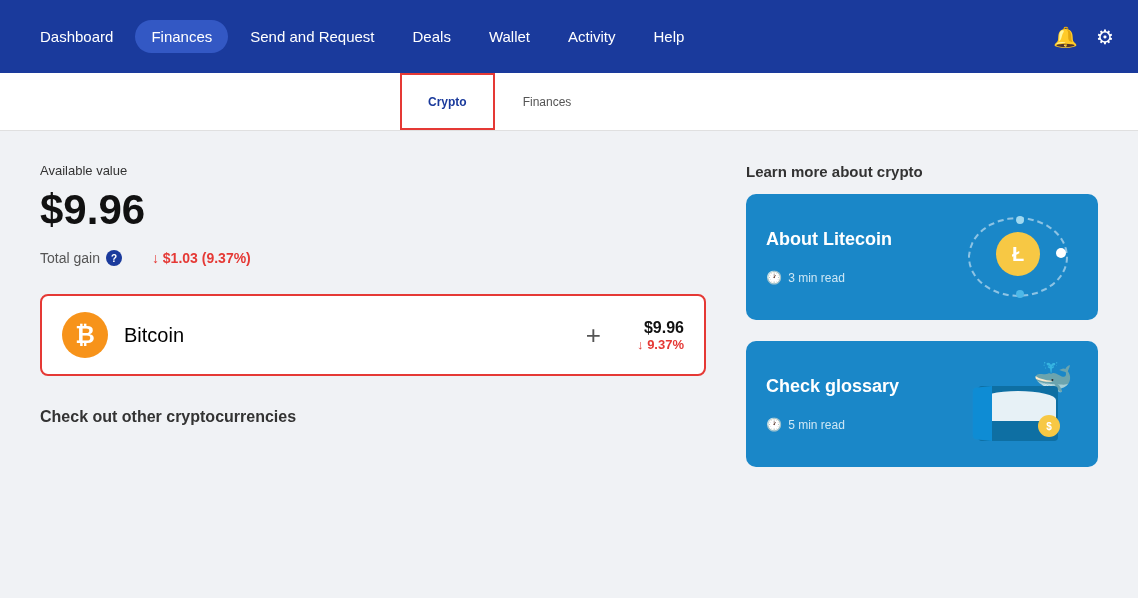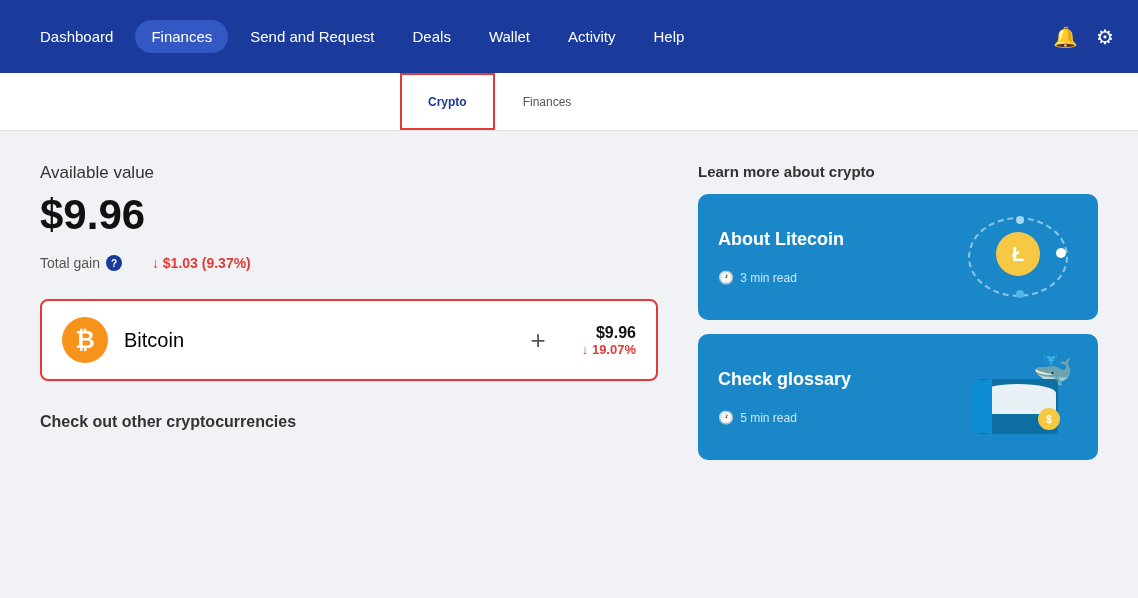--- a/index.html
+++ b/index.html
@@ -74,21 +74,21 @@
       display: flex;
       padding: 32px 40px 0 40px;
       gap: 40px;
     }
 
     
     .left-panel {
       flex: 1;
     }
     .available-label {
-      font-size: 17px;
+      font-size: 13px;
       color: #333;
       margin-bottom: 8px;
     }
     .big-value {
       font-size: 42px;
       font-weight: bold;
       color: #111;
       margin-bottom: 16px;
     }
     .gain-row {
@@ -173,34 +173,34 @@
     }
 
     .check-out-label {
       font-size: 16px;
       color: #333;
       font-weight: bold;
     }
 
     
     .right-panel {
-      width: 400px;
+      width: 352px;
       flex-shrink: 0;
     }
     .learn-title {
       font-size: 15px;
       color: #333;
       font-weight: bold;
       margin-bottom: 14px;
     }
     .card-blue {
       background: #1a87c8;
       border-radius: 10px;
       padding: 18px 20px;
-      margin-bottom: 14px;
+      margin-bottom: 21px;
       display: flex;
       align-items: center;
       justify-content: space-between;
       overflow: hidden;
       position: relative;
       min-height: 100px;
     }
     .card-blue-text .card-title {
       font-size: 18px;
       font-weight: bold;
@@ -332,21 +332,21 @@
       </div>
       <div class="gain-value">↓ $1.03 (9.37%)</div>
     </div>
 
     <div class="bitcoin-card">
       <div class="btc-icon">₿</div>
       <div class="btc-name">Bitcoin</div>
       <div class="btc-plus">+</div>
       <div class="btc-values">
         <div class="btc-usd">$9.96</div>
-        <div class="btc-pct">↓ 19.07%</div>
+        <div class="btc-pct">↓ 9.37%</div>
       </div>
     </div>
 
     <div class="check-out-label">Check out other cryptocurrencies</div>
   </div>
 
   <div class="right-panel">
     <div class="learn-title">Learn more about crypto</div>
 
     <div class="card-blue">

